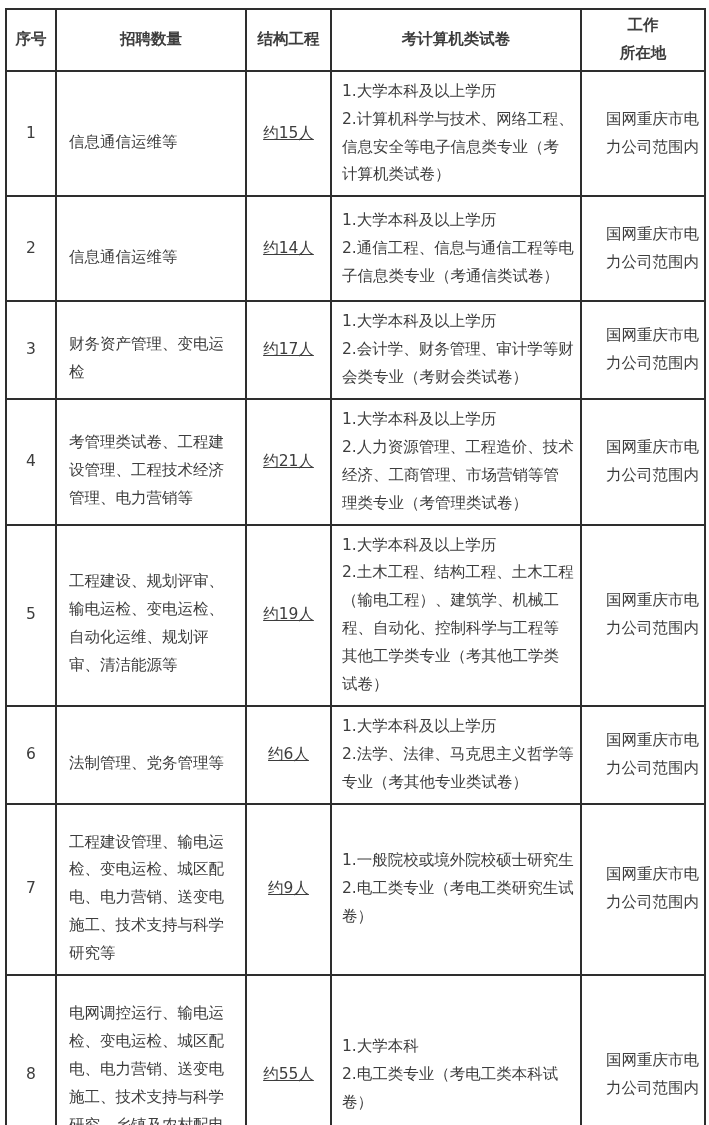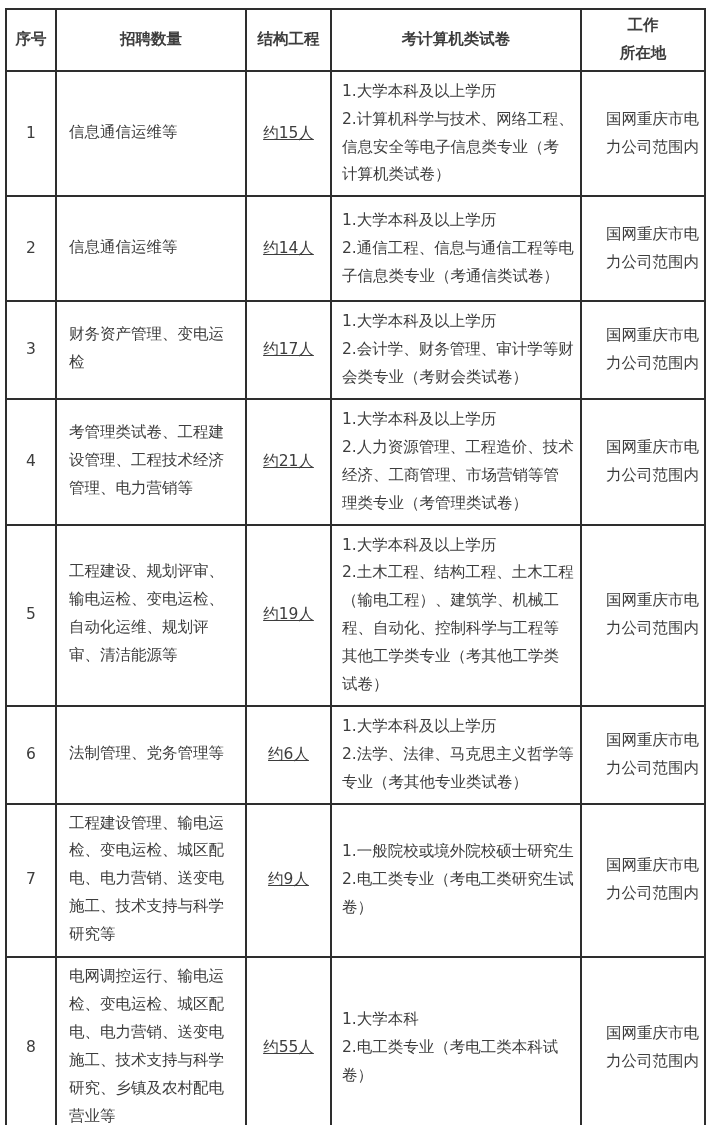--- a/index.html
+++ b/index.html
@@ -41,22 +41,21 @@
     line-height: 1.7;
     white-space: pre-line;
     height: 52px;
     padding: 2px 4px;
   }
   td.no {
     text-align: center;
   }
   td.pos {
     text-align: left;
-    padding: 6px 8px 6px 12px;
-    font-family: Liberation Mono, monospace;
+    padding: 24px 8px 6px 12px;
   }
   td.cnt {
     text-align: center;
     padding: 2px 4px;
     text-decoration: underline;
   }
   td.req {
     text-align: left;
     padding: 6px 6px 6px 10px;
     white-space: pre-line;

